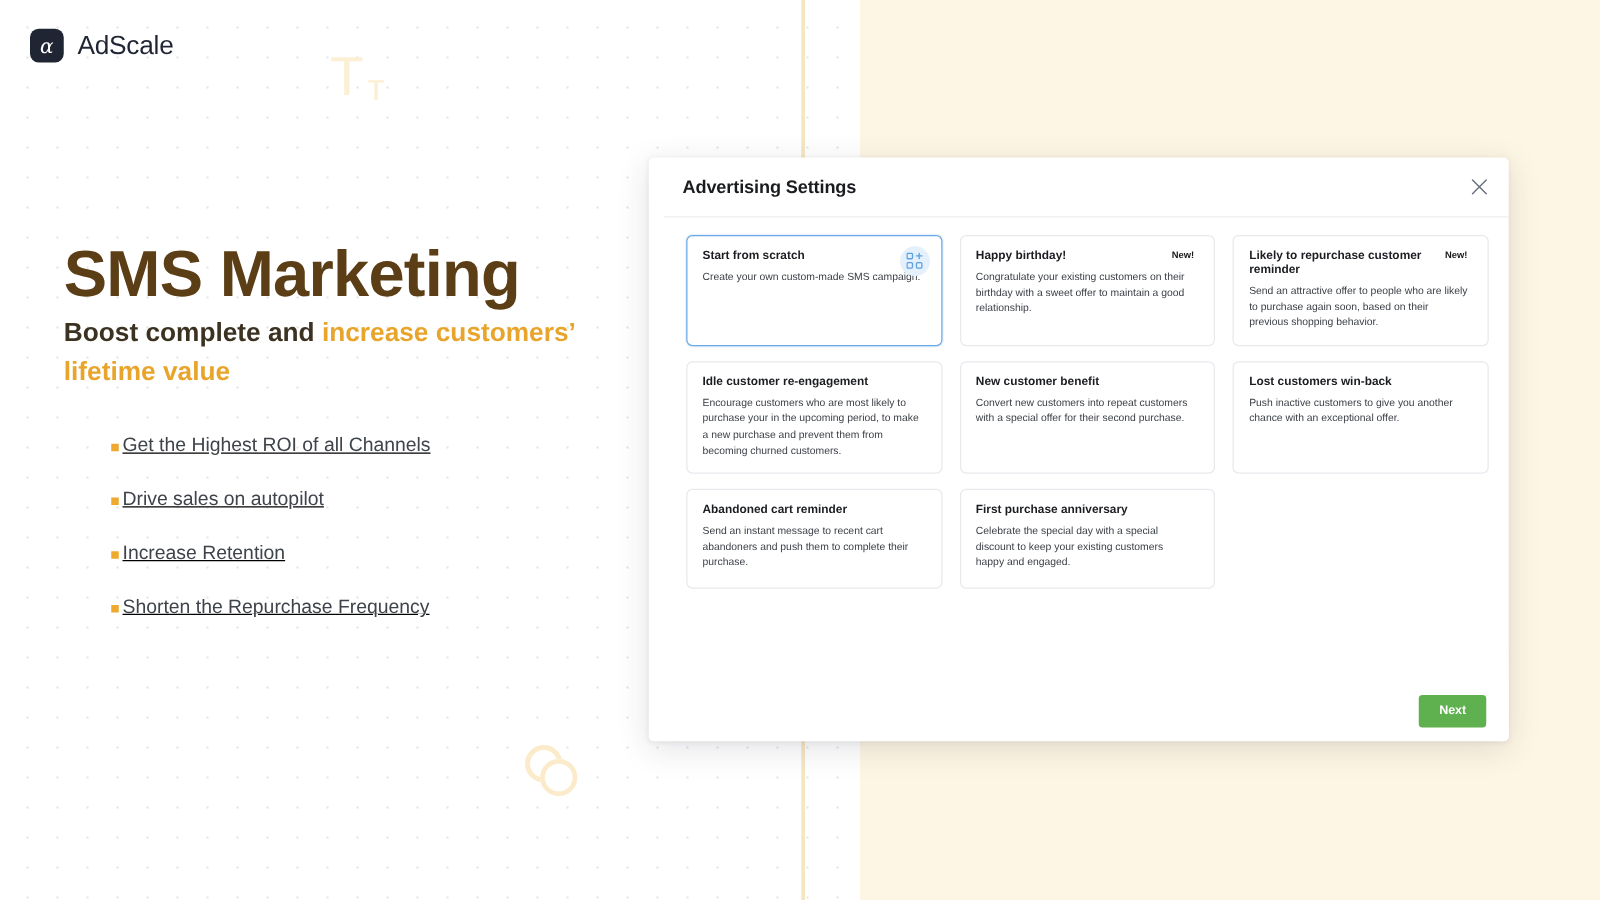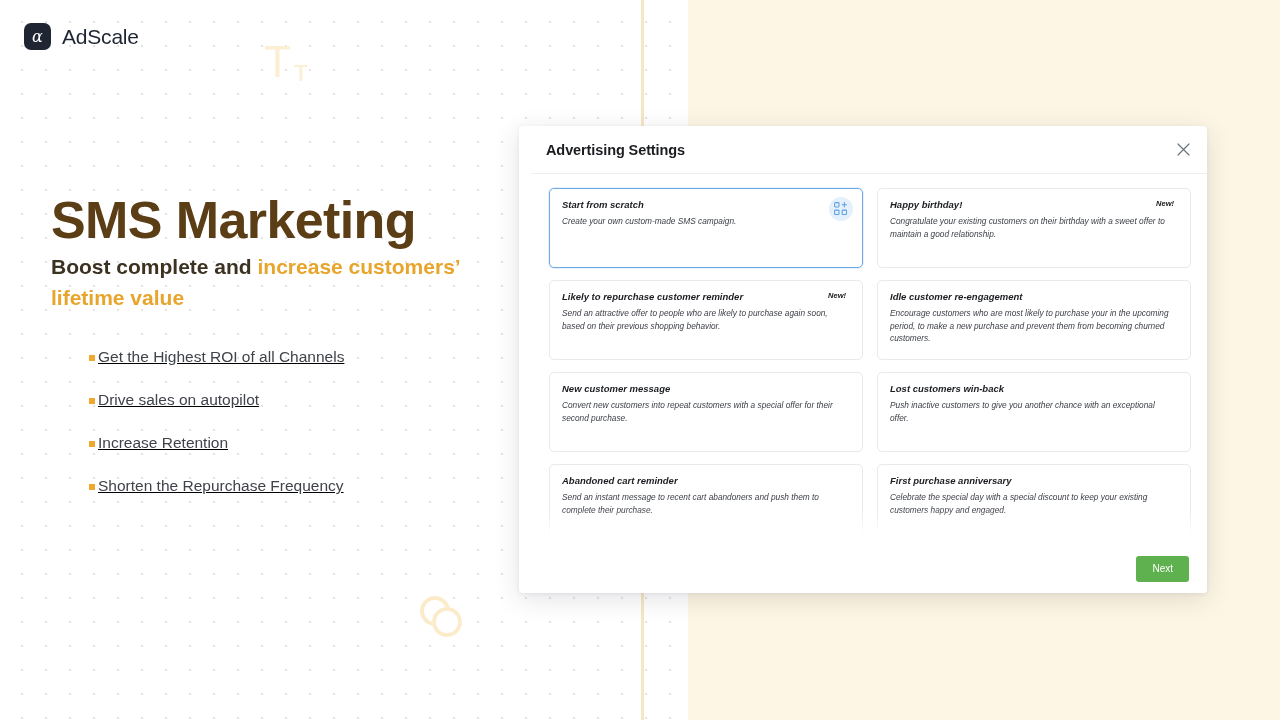--- a/index.html
+++ b/index.html
@@ -92,21 +92,21 @@
   .steps { display:flex; flex-direction:column; gap:9px; }
   .step { display:flex; align-items:center; gap:7px; }
   .step .num {
     width:15px; height:15px; border-radius:50%; border:1px solid #D5D8DD;
     display:flex; align-items:center; justify-content:center;
     font-size:8px; color:#B4B8BF; flex:0 0 auto;
   }
   .step .lbl { font-size:8.5px; color:#C3C6CC; }
 
   .cards-scroll { flex:1 1 auto; position:relative; overflow:hidden; padding:14px 16px 0 18px; }
-  .cards-grid { display:grid; grid-template-columns:1fr 1fr; gap:12px 14px;font-style:italic; }
+  .cards-grid { display:grid; grid-template-columns:1fr 1fr 1fr; gap:12px 14px; }
   .card {
     background:#fff; border:1px solid #E7E9ED; border-radius:5px;
     padding:10px 12px 12px 12px; min-height:80px; position:relative; cursor:pointer;
   }
   .card.selected { border:1.6px solid #6CA9E8; box-shadow:0 0 0 1px rgba(108,169,232,0.15); }
   .card-title { font-size:9.5px; font-weight:700; color:#1B1D21; margin-bottom:5px; padding-right:28px; }
   .card-desc { font-size:8.3px; color:#3A3E45; line-height:1.52; padding-right:4px; }
   .badge-new {
     position:absolute; right:16px; top:10px; font-size:7.5px; font-weight:700; color:#15171A;
   }
@@ -117,21 +117,21 @@
   .fade-mask {
     position:absolute; left:0; right:0; bottom:0; height:34px;
     background:linear-gradient(to bottom, rgba(255,255,255,0) 0%, #ffffff 72%);
     pointer-events:none;
   }
   .modal-footer {
     height:49px; flex:0 0 auto; display:flex; align-items:center; justify-content:flex-end;
     padding:0 18px; background:#fff;
   }
   .next-btn {
-    background:#5FB04E; color:#fff; font-size:10px; font-weight:400;
+    background:#5FB04E; color:#fff; font-size:10px; font-weight:700;
     border:none; border-radius:3px; padding:6px 16px; cursor:pointer; line-height:1.4;text-align:right;
   }
 </style>
 </head>
 <body>
 
 <div id="stage">
 
   <div class="bg-left"></div>
   <div class="bg-right"></div>
@@ -222,21 +222,21 @@
             <div class="card-desc">Send an attractive offer to people who are likely to purchase again soon, based on their previous shopping behavior.</div>
             <div class="badge-new">New!</div>
           </div>
 
           <div class="card">
             <div class="card-title">Idle customer re-engagement</div>
             <div class="card-desc">Encourage customers who are most likely to purchase your in the upcoming period, to make a new purchase and prevent them from becoming churned customers.</div>
           </div>
 
           <div class="card">
-            <div class="card-title">New customer message</div>
+            <div class="card-title">New customer benefit</div>
             <div class="card-desc">Convert new customers into repeat customers with a special offer for their second purchase.</div>
           </div>
 
           <div class="card">
             <div class="card-title">Lost customers win-back</div>
             <div class="card-desc">Push inactive customers to give you another chance with an exceptional offer.</div>
           </div>
 
           <div class="card">
             <div class="card-title">Abandoned cart reminder</div>

